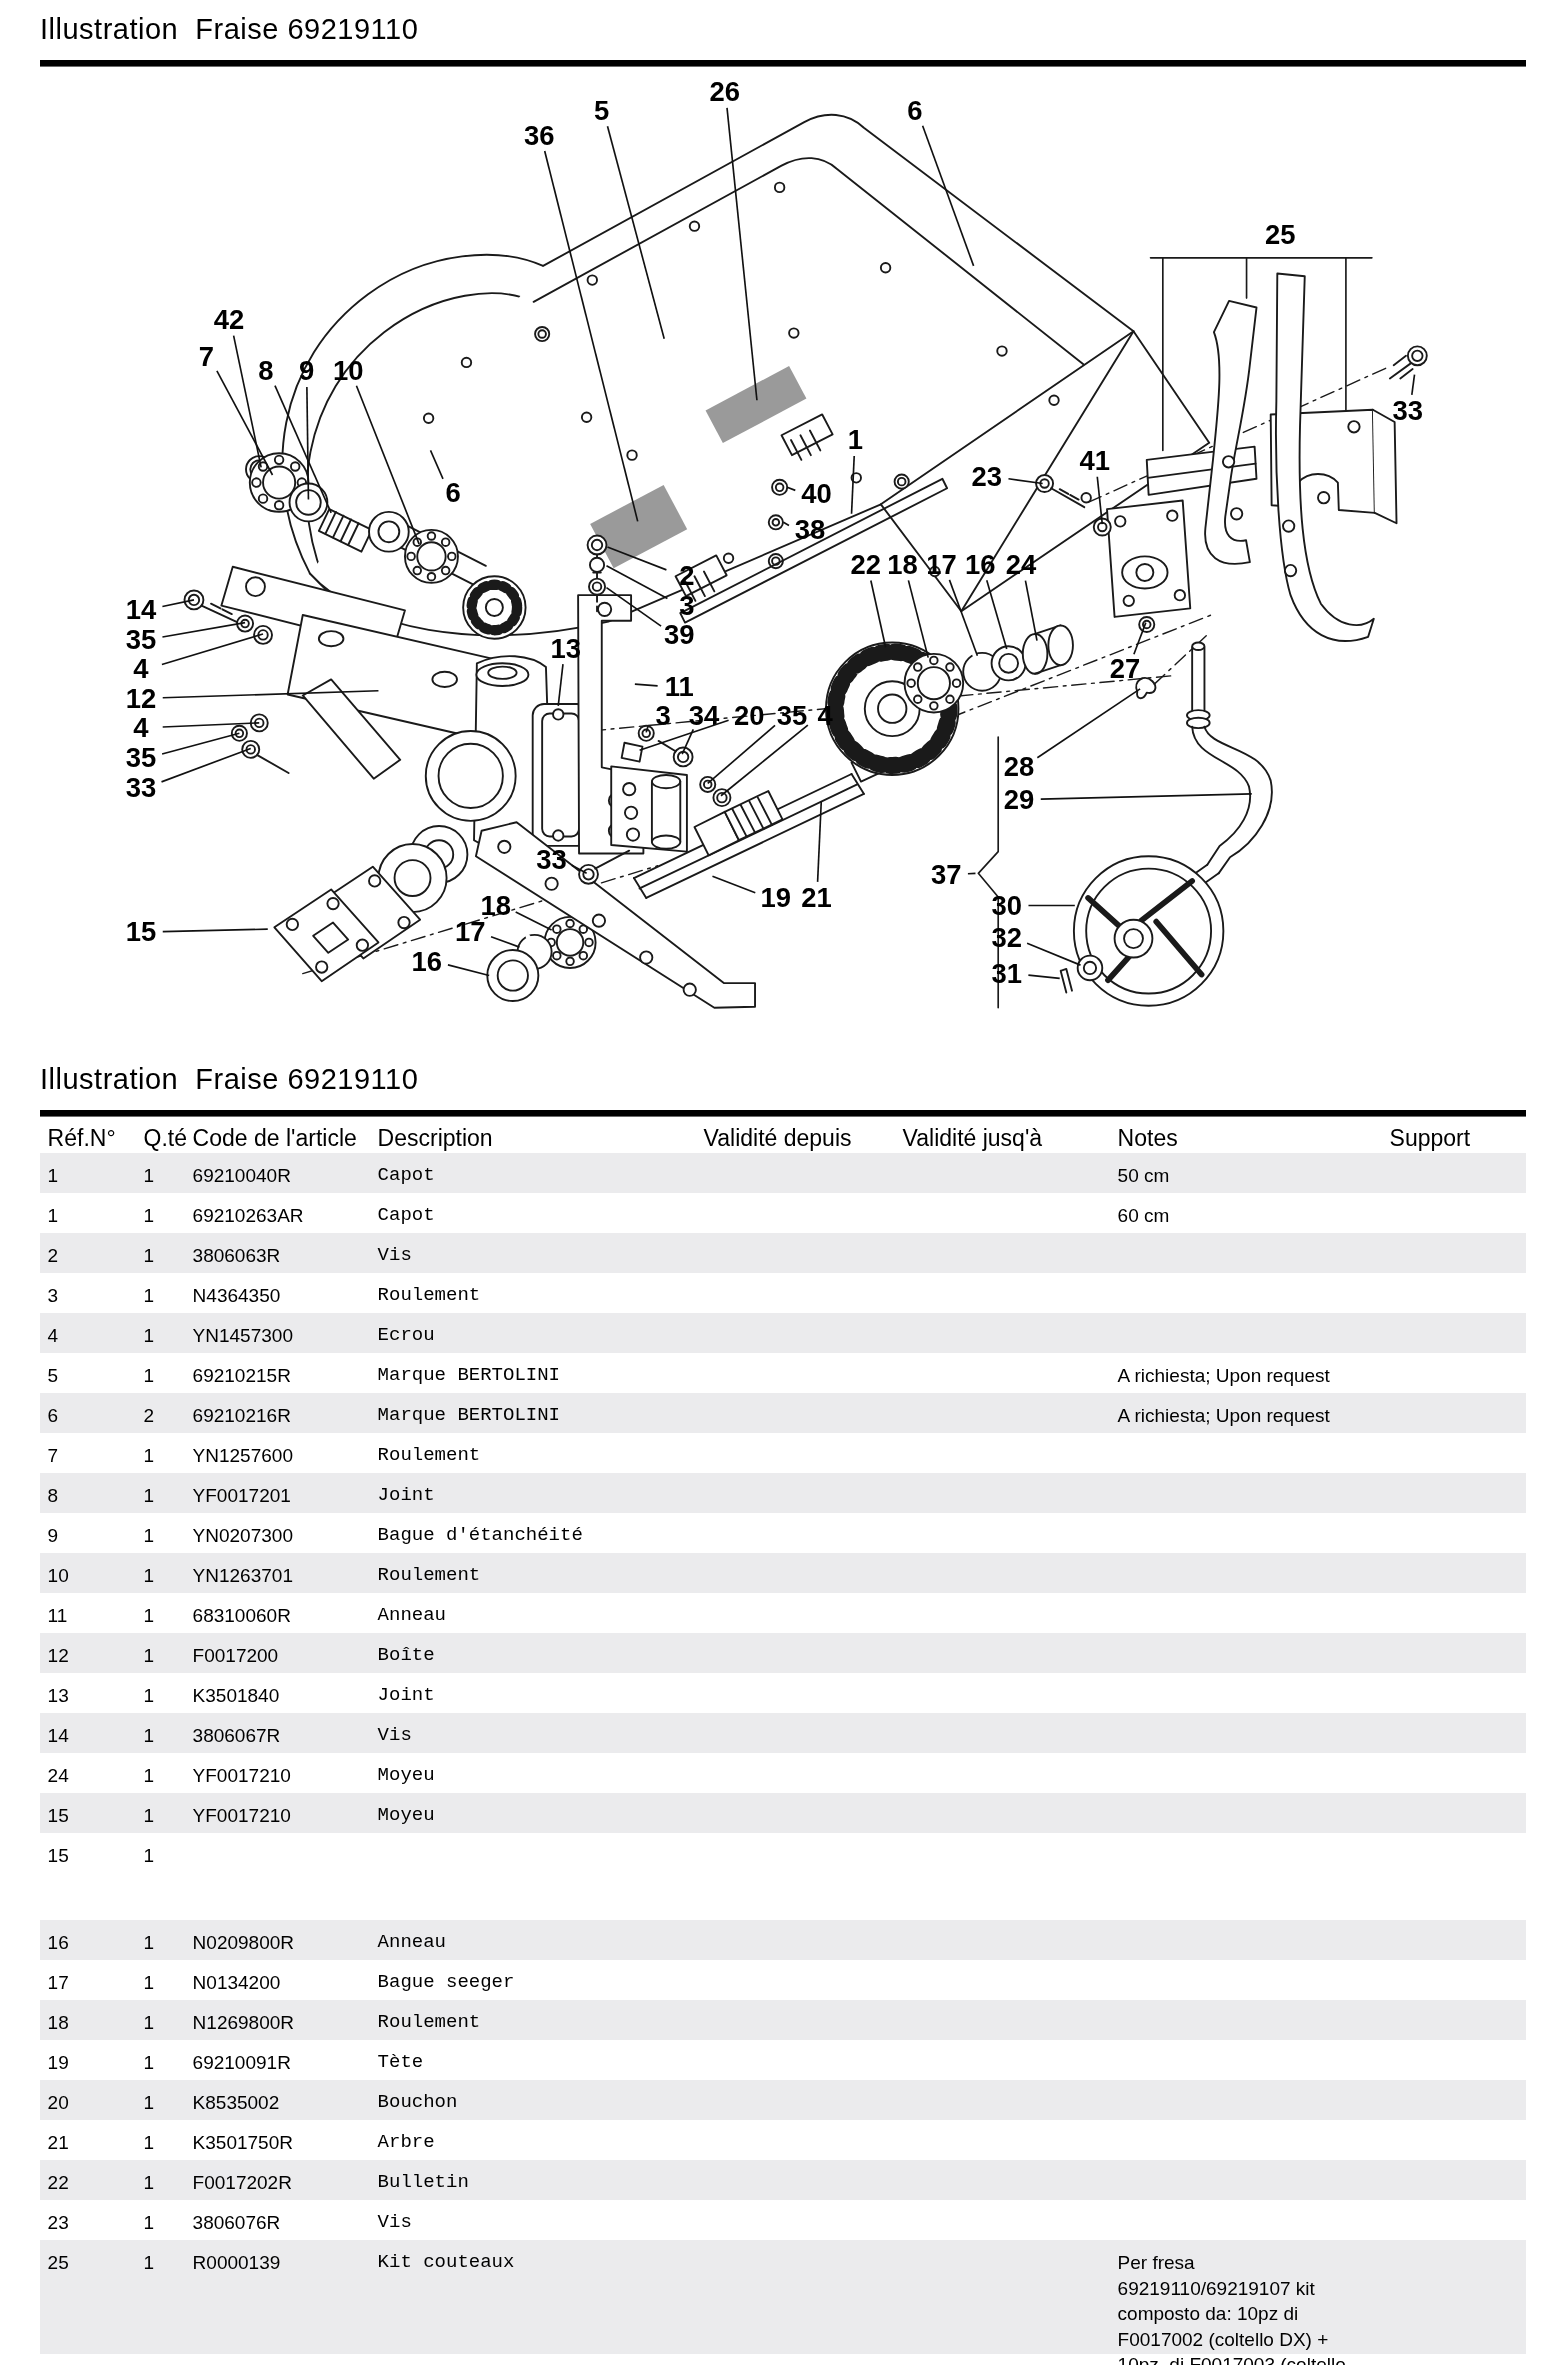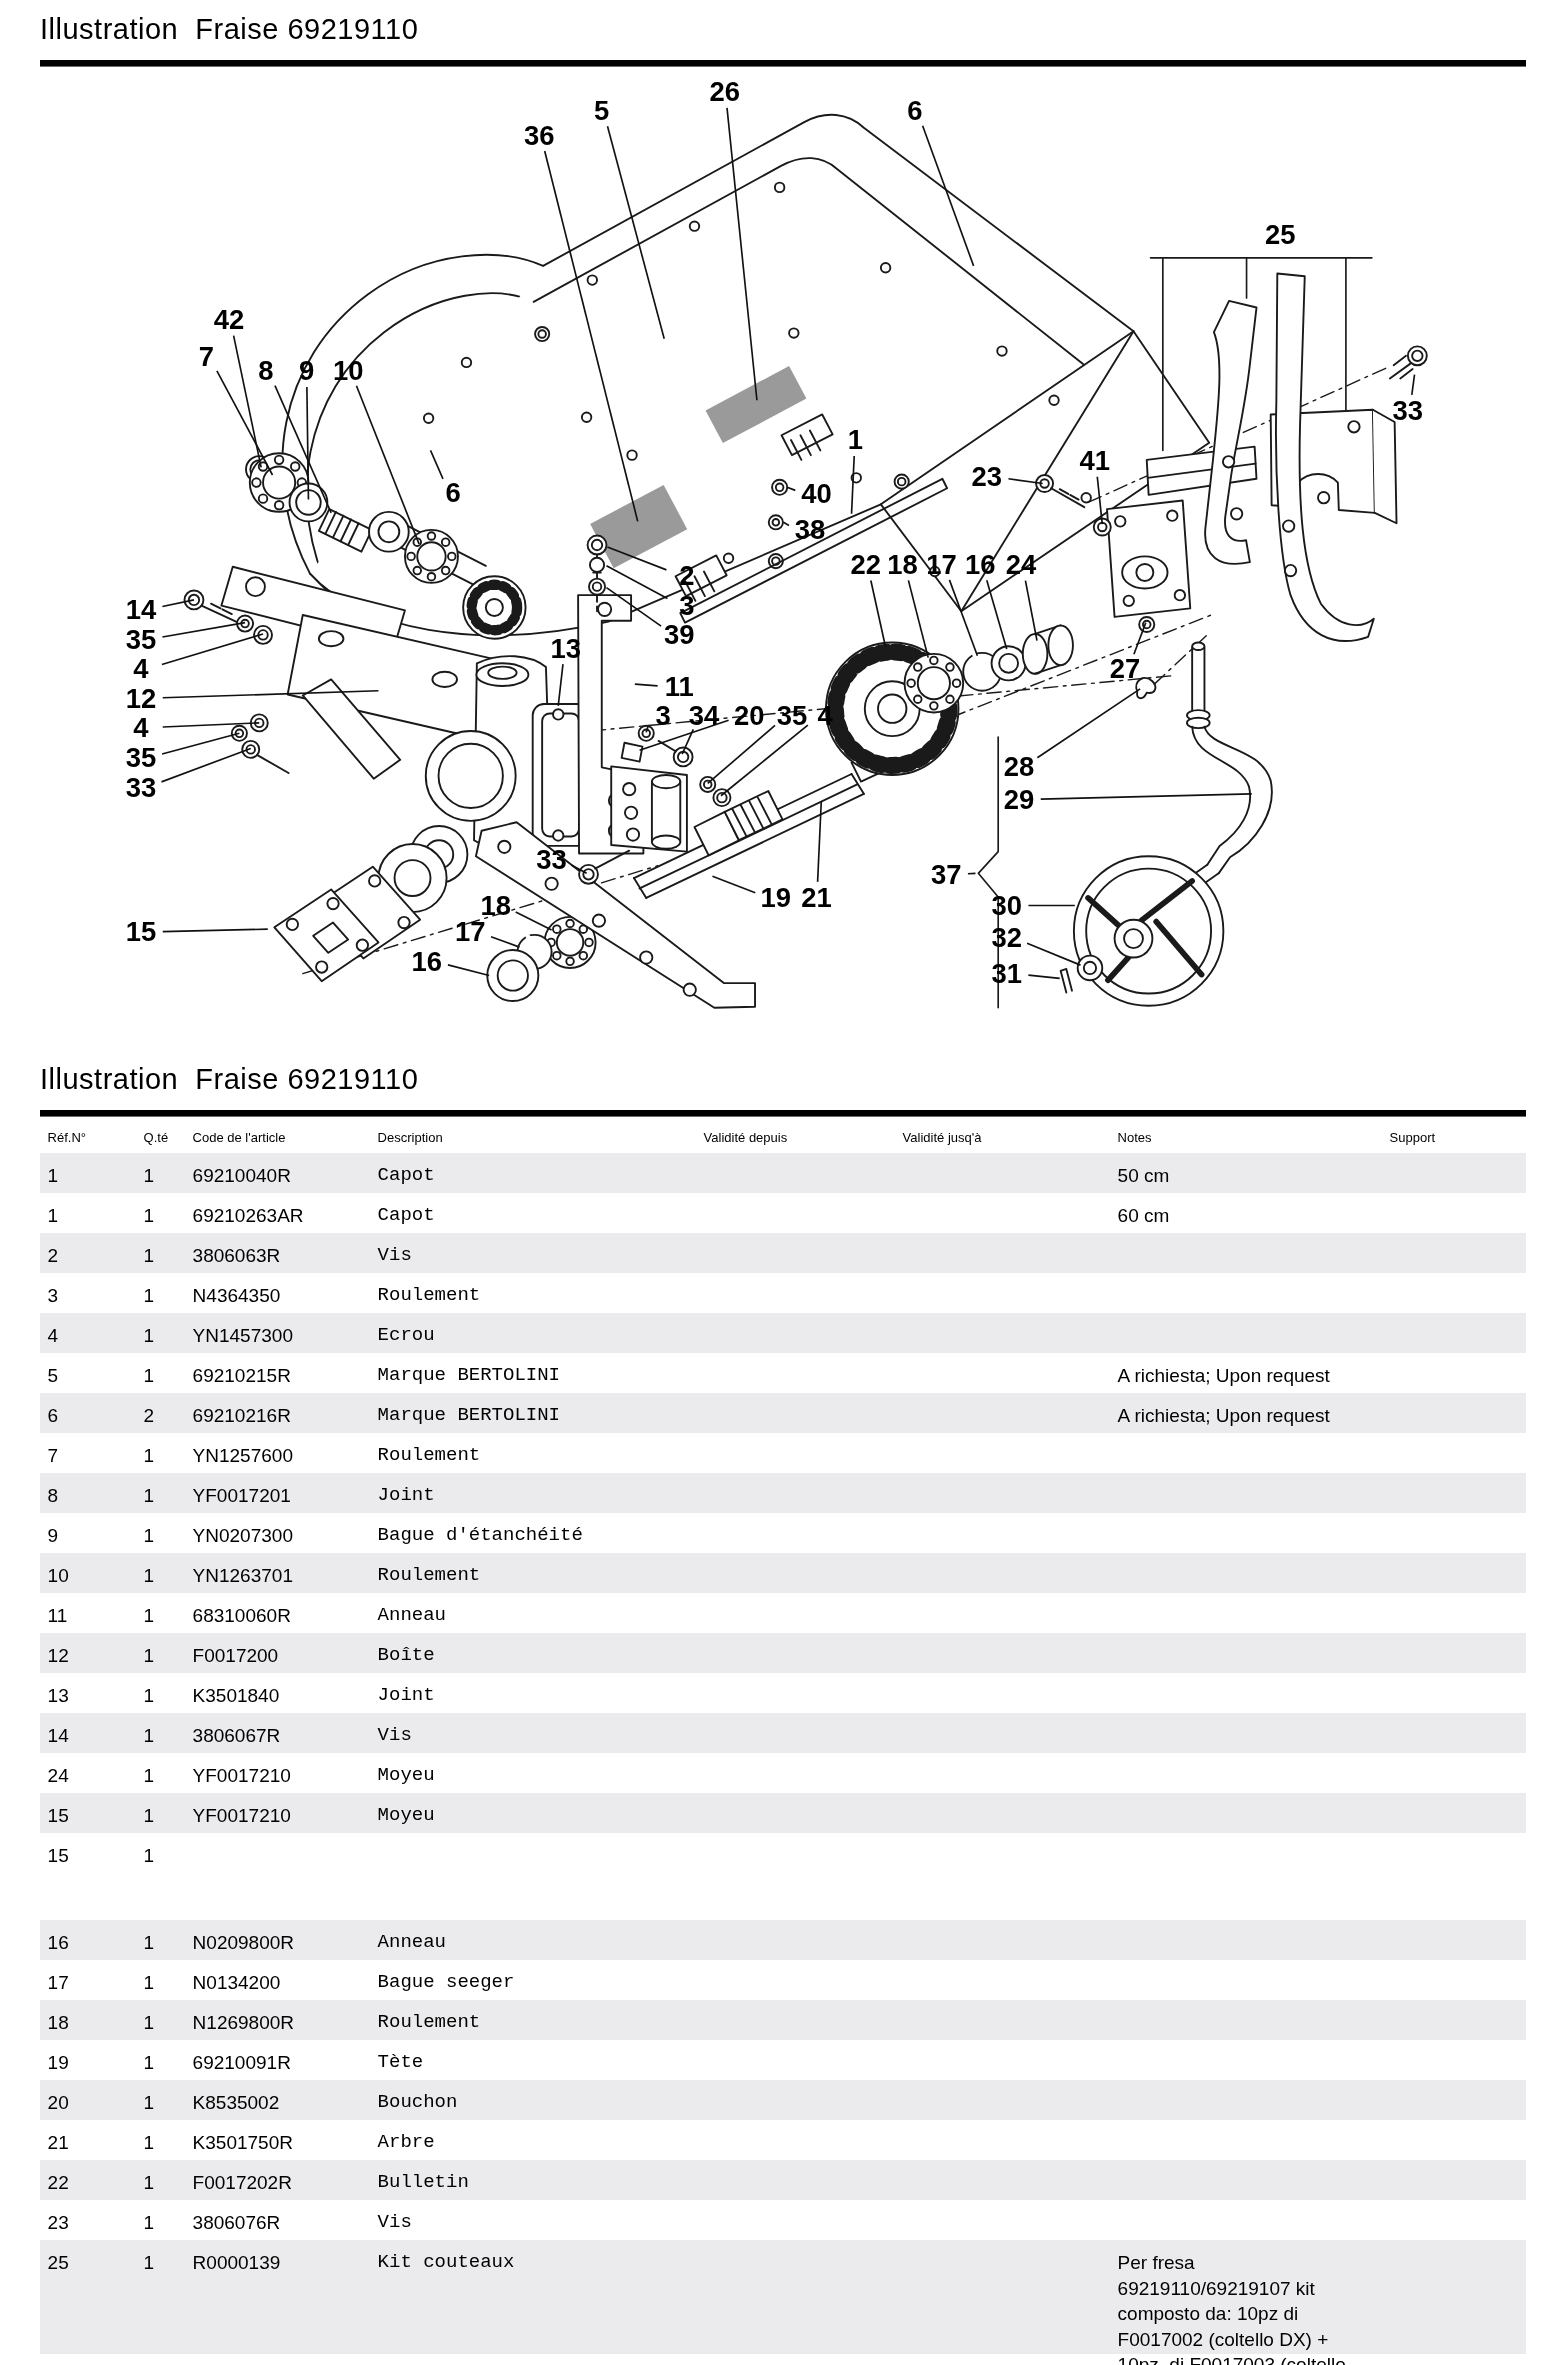--- a/index.html
+++ b/index.html
@@ -5,21 +5,21 @@
   html,body{margin:0;padding:0;background:#fff;}
   .page{position:relative;width:1564px;height:3170px;background:#fff;overflow:hidden;
         font-family:"Liberation Sans",sans-serif;color:#000;}
   .title{position:absolute;left:40px;font-size:29px;line-height:34px;font-weight:400;
          white-space:pre;letter-spacing:0.5px;}
   .rule{position:absolute;left:40px;width:1486px;height:5.7px;background:#000;
         border-bottom:1.4px solid #6a6a6a;}
   .diagram{position:absolute;left:0;top:71px;width:1564px;height:984px;}
   .thead{position:absolute;left:40px;width:1486px;display:grid;
          grid-template-columns:96px 49px 185px 326px 199px 215px 272px 1fr;
-         font-size:13px;line-height:24.6px;}
+         font-size:23px;line-height:24.6px;}
   .thead>div{padding-left:7.6px;}
   .rows{position:absolute;left:40px;width:1486px;}
   .row{display:grid;grid-template-columns:96px 49px 185px 326px 199px 215px 272px 1fr;
        font-size:19px;line-height:25.5px;}
   .row.gray{background:#ebebed;position:relative;}
   .c{padding-left:7.6px;padding-top:10.4px;overflow:visible;}
   .descw{max-width:312px;font-family:Liberation Mono, monospace;}
   .notew{width:237px;}
   .co{font-family:"Liberation Sans",sans-serif;font-size:58px;font-weight:700;fill:#000;}
   .leader{stroke:#111;stroke-width:3.5px;}

